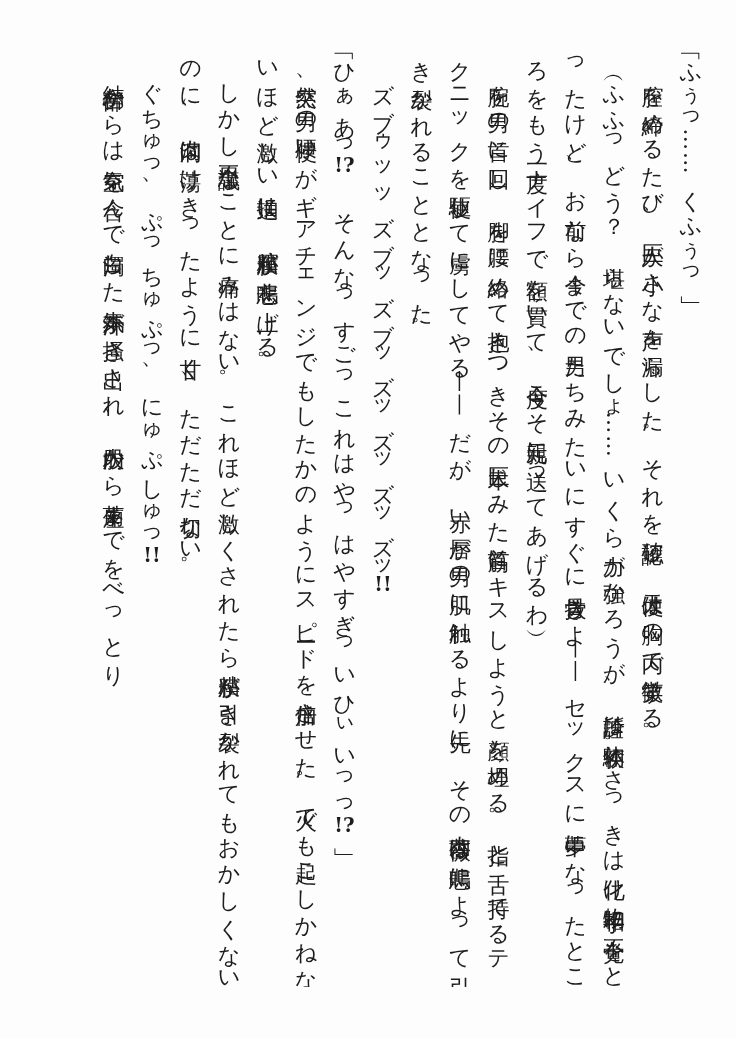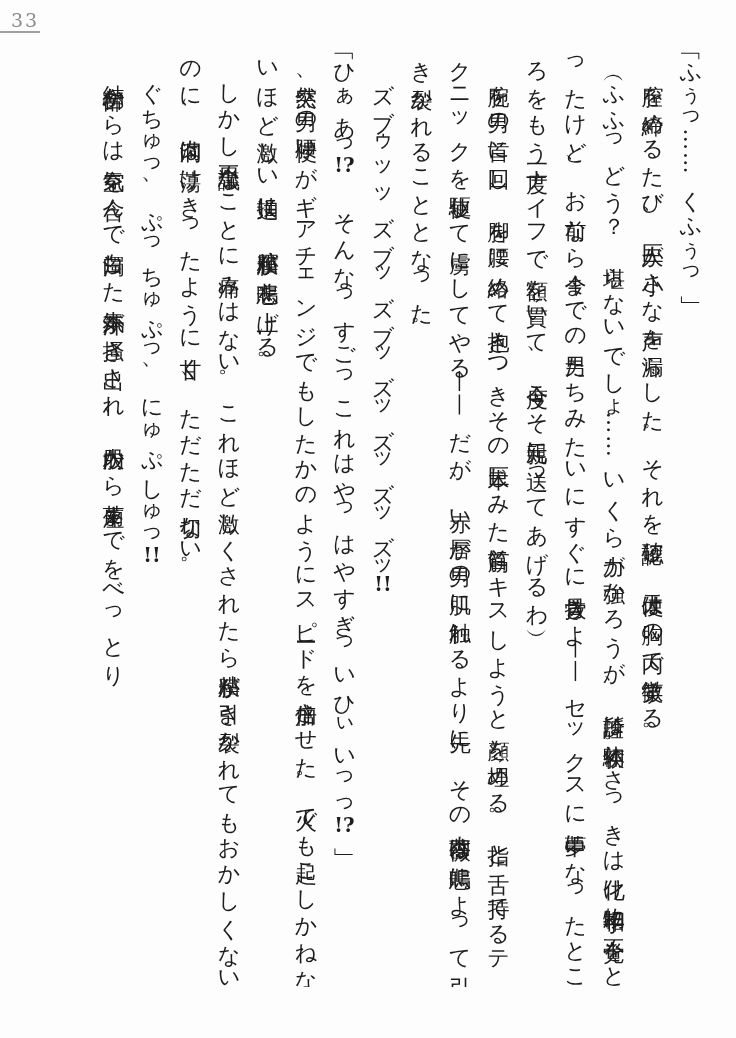--- a/index.html
+++ b/index.html
@@ -57,24 +57,20 @@
     letter-spacing:0;
     font-size:0.9em;
     font-weight:bold;
   }
 </style>
 </head>
 <body>
 
 <div class="page">
 
-  <div class="pagenum-wrap">
-    <span class="pagenum">33</span>
-    <span class="pagenum-rule"></span>
-  </div>
 
   <div class="text-block" id="text-block">
       <p class="para">「ふぅっ……くふぅっ」</p>
       <p class="para indent">膣を締めるたび、巨人が小さな声を漏らした。それを確認し、天使は胸の内で微笑する。</p>
       <p class="para indent">（ふふっどう？　堪らないでしょ……いくら力が強かろうが、所詮は初体験。さっきは化け物相手に不覚をとったけど、お前なら今までの男たちみたいにすぐに骨抜きよ——セックスに夢中になったところをもう一度ナイフで額を貫いて、今度こそ親元に送ってあげるわ）</p>
       <p class="para indent">腕を男の首に回し、脚を腰に絡めて抱きつきその巨木じみた首筋にキスしようと顔を埋める。指と舌、持てるテクニックを駆使して虜にしてやる——だが、赤い唇が男の肌に触れるより先に、その肉薔薇は悲鳴によって引き裂かれることとなった。</p>
       <p class="para indent">ズブゥッッズブッズブッズッズッズッズッ<span class="tcy">!!</span></p>
       <p class="para">「ひぁあっ<span class="tcy">!?</span>　そんなっすごっこれはやっはやすぎっいひぃいっっ<span class="tcy">!?</span>」</p>
       <p class="para indent">突然、男の腰使いがギアチェンジでもしたかのようにスピードを倍加させた。火でも起こしかねないほど激しい抽送に、膣粘膜が悲鳴を上げる。</p>
       <p class="para indent">しかし不思議なことに痛みはない。これほど激しくされたら粘膜が引き裂かれてもおかしくないのに、肉洞は蕩けきったように甘く、ただただ切ない。</p>

